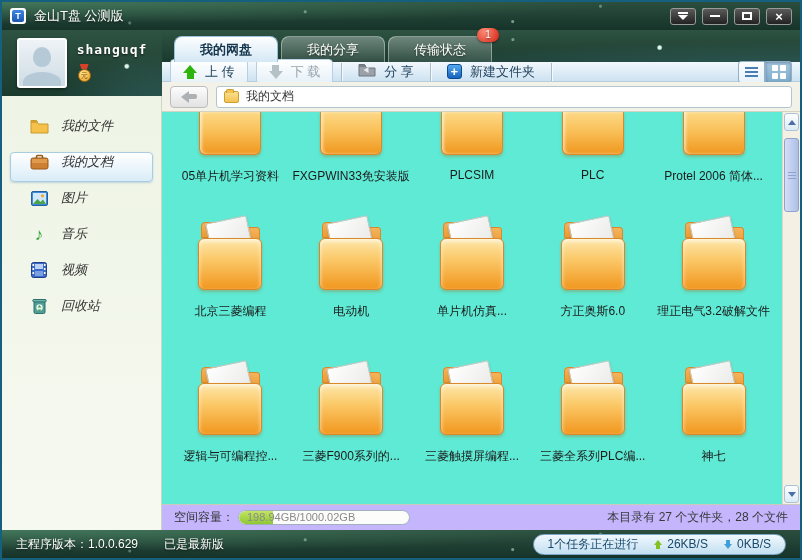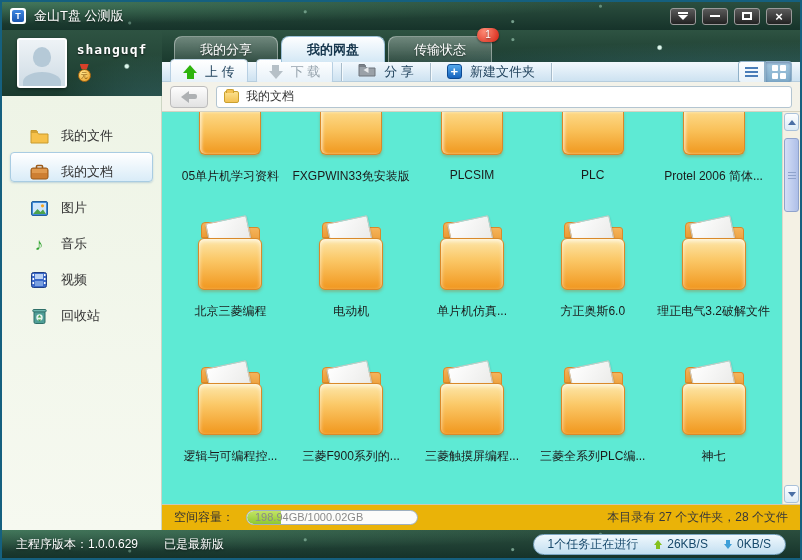--- a/index.html
+++ b/index.html
@@ -48,21 +48,21 @@
   .avatar .ph { width:100%; height:100%; background:linear-gradient(#eef3f6,#cfdce5); position:relative; overflow:hidden; }
   .avatar .head { position:absolute; top:7px; left:14px; width:18px; height:20px; border-radius:50% 50% 45% 45%; background:#b5c9d7; }
   .avatar .body { position:absolute; bottom:-6px; left:4px; width:38px; height:20px; border-radius:50% 50% 0 0; background:#b5c9d7; }
   .user-meta { margin-left:10px; padding-top:4px; }
   .user-name { color:#fff; font-family:"DejaVu Sans Mono",monospace; font-weight:bold; font-size:13px; letter-spacing:1px; text-shadow:0 1px 2px rgba(0,0,0,.7); }
   .medal { margin-top:7px; width:15px; display:flex; flex-direction:column; align-items:center; }
   .medal .ribbon { width:9px; height:5px; background:#d8402a; clip-path:polygon(0 0,100% 0,80% 100%,20% 100%); }
   .medal .coin { width:13px; height:13px; border-radius:50%; background:radial-gradient(circle at 35% 30%,#ffe48a,#e79b22); border:1px solid #b06a10; color:#7c4a00; font-size:7px; line-height:11px; text-align:center; }
   
   .sidebar { flex:1; background:linear-gradient(180deg,#eef4e6,#f6f9f0); border-right:1px solid #cdd6c4; padding-top:14px; }
-  .side-item { height:30px; margin:6px 8px; display:flex; align-items:flex-end; padding-left:18px; gap:12px; font-size:13px; color:#333; cursor:pointer; border:1px solid transparent; border-radius:4px; }
+  .side-item { height:30px; margin:6px 8px; display:flex; align-items:flex-start; padding-left:18px; gap:12px; font-size:13px; color:#333; cursor:pointer; border:1px solid transparent; border-radius:4px;font-style:italic; }
   .side-item.active { background:linear-gradient(#ffffff,#d9ecf8); border:1px solid #a9cce2; box-shadow:0 1px 2px rgba(120,160,190,.4); }
   .side-ico { width:20px; height:18px; display:flex; align-items:center; justify-content:center; flex:none; }
   .note-glyph { color:#2fa32f; font-size:17px; font-weight:bold; line-height:17px; }
   
   .right-col { flex:1; display:flex; flex-direction:column; min-width:0; }
   .tabs-row { height:32px; flex:none; display:flex; align-items:flex-end; padding-left:12px; }
   .tab { width:104px; height:26px; border-radius:8px 8px 0 0; display:flex; align-items:center; justify-content:center; font-size:13px; margin-right:3px; cursor:pointer; position:relative; }
   .tab.active { background:linear-gradient(#fdfeff,#d4e8f5); color:#17374e; border:1px solid #9cc0d8; border-bottom:none; font-weight:bold; }
   .tab.ghost { background:linear-gradient(rgba(255,255,255,.32),rgba(255,255,255,.10)); color:#fff; border:1px solid rgba(255,255,255,.38); border-bottom:none; text-shadow:0 1px 2px rgba(0,0,0,.5); }
   .badge { position:absolute; top:-9px; right:-8px; min-width:22px; height:14px; border-radius:8px; background:radial-gradient(circle at 35% 25%,#ff8d77,#d31f10); color:#fff; font-size:10px; line-height:14px; text-align:center; box-shadow:0 1px 2px rgba(0,0,0,.5); }
@@ -110,21 +110,21 @@
   .folder .fbody { position:absolute; bottom:0; left:1px; right:1px; height:52px; background:linear-gradient(180deg,#fde7ab 0%,#fbc969 40%,#f1971e 100%); border:1px solid #d9892a; border-radius:6px; box-shadow:inset 0 2px 4px rgba(255,255,255,.7), 0 2px 3px rgba(160,110,30,.35); }
   
   .scrollbar { position:absolute; top:0; right:0; bottom:0; width:18px; background:#f4f1e4; border-left:1px solid #dcd9ca; }
   .sb-btn { position:absolute; left:1px; right:1px; height:18px; background:linear-gradient(#fdfeff,#dcebf7); border:1px solid #a9c1d9; border-radius:3px; display:flex; align-items:center; justify-content:center; cursor:pointer; }
   .sb-up { top:1px; } .sb-dn { bottom:1px; }
   .sb-tri-up { width:0;height:0;border-left:4px solid transparent;border-right:4px solid transparent;border-bottom:5px solid #4a6fa5; }
   .sb-tri-dn { width:0;height:0;border-left:4px solid transparent;border-right:4px solid transparent;border-top:5px solid #4a6fa5; }
   .sb-thumb { position:absolute; left:1px; right:1px; top:26px; height:74px; background:linear-gradient(90deg,#d4def6,#aebfe8); border:1px solid #8fa3cc; border-radius:3px; cursor:grab; display:flex; flex-direction:column; align-items:center; justify-content:center; gap:2px; }
   .sb-thumb i { display:block; width:8px; height:1px; background:#8fa3cc; }
   
-  .info-row { height:26px; flex:none; background:#eab308; border-top:1px solid #cbcaba; display:flex; align-items:center; padding:0 12px; font-size:12px; color:#333;gap:8px; }
+  .info-row { height:26px; flex:none; background:#c4b5fd; border-top:1px solid #cbcaba; display:flex; align-items:center; padding:0 12px; font-size:12px; color:#333; }
   .progress { width:172px; height:15px; border:1px solid #9fb0bf; border-radius:8px; background:#fcfcfa; position:relative; overflow:hidden; margin-left:4px; }
   .progress .fill { position:absolute; left:0; top:0; bottom:0; background:linear-gradient(#c3e464,#8ec832); border-radius:8px 0 0 8px; }
   .progress .ptext { position:absolute; left:8px; top:0; line-height:13px; font-size:11px; color:#8a8a8a; white-space:nowrap; }
   .dir-sum { margin-left:auto; color:#3a3a3a; }
   
   .statusbar { height:28px; flex:none; display:flex; align-items:center; padding:0 14px; color:#fff; font-size:12px; text-shadow:0 1px 2px rgba(0,0,0,.6); }
   .statusbar .upd { margin-left:26px; }
   .pill { margin-left:auto; display:flex; align-items:center; gap:16px; height:21px; padding:0 14px; border-radius:11px; background:linear-gradient(#f0f8fd,#c3dff1); border:1px solid #7da7c4; color:#17496b; text-shadow:none; }
   .mini-arr { display:flex; flex-direction:column; align-items:center; }
   .mini-arr .t-up { width:0;height:0;border-left:4px solid transparent;border-right:4px solid transparent;border-bottom:5px solid #84c01e; }
@@ -241,25 +241,25 @@
                 <path d="M5.6 11.5 h3.8 l-1.9 2 z" fill="#3fa04a"></path>
               </svg>
           </span>
           <span>回收站</span>
         </div>
       </div>
     </div>
 
     <div class="right-col">
       <div class="tabs-row sky2">
+        <div class="tab active">
+            <span>我的网盘</span>
+          </div>
         <div class="tab ghost">
             <span>我的分享</span>
-          </div>
-        <div class="tab active">
-            <span>我的网盘</span>
           </div>
         <div class="tab ghost">
           <span>传输状态</span>
           <span class="badge">1</span>
         </div>
       </div>
 
       <div class="toolbar">
         <div class="tbtn">
           <span class="arr">

